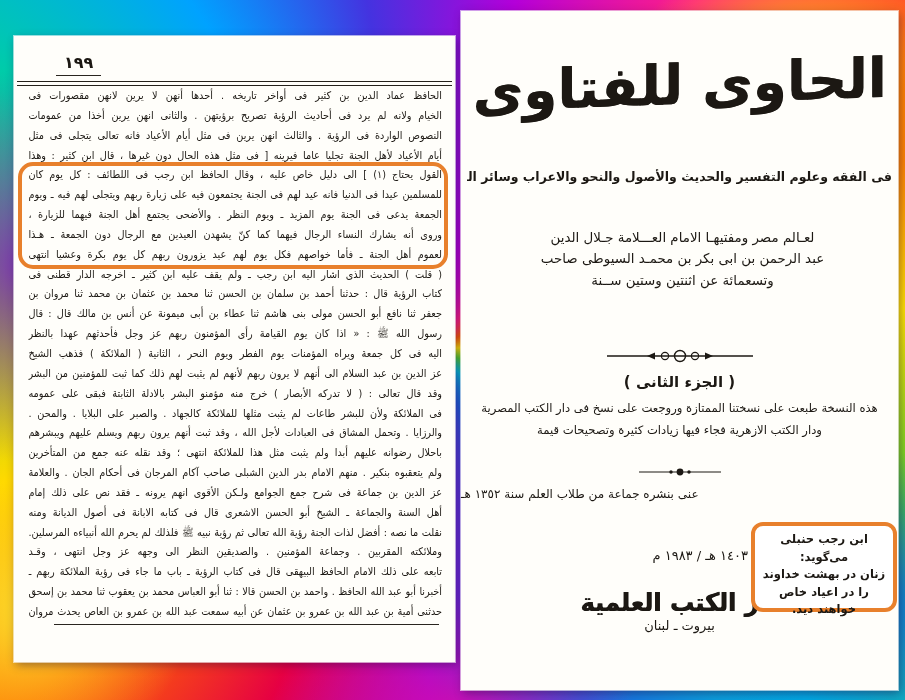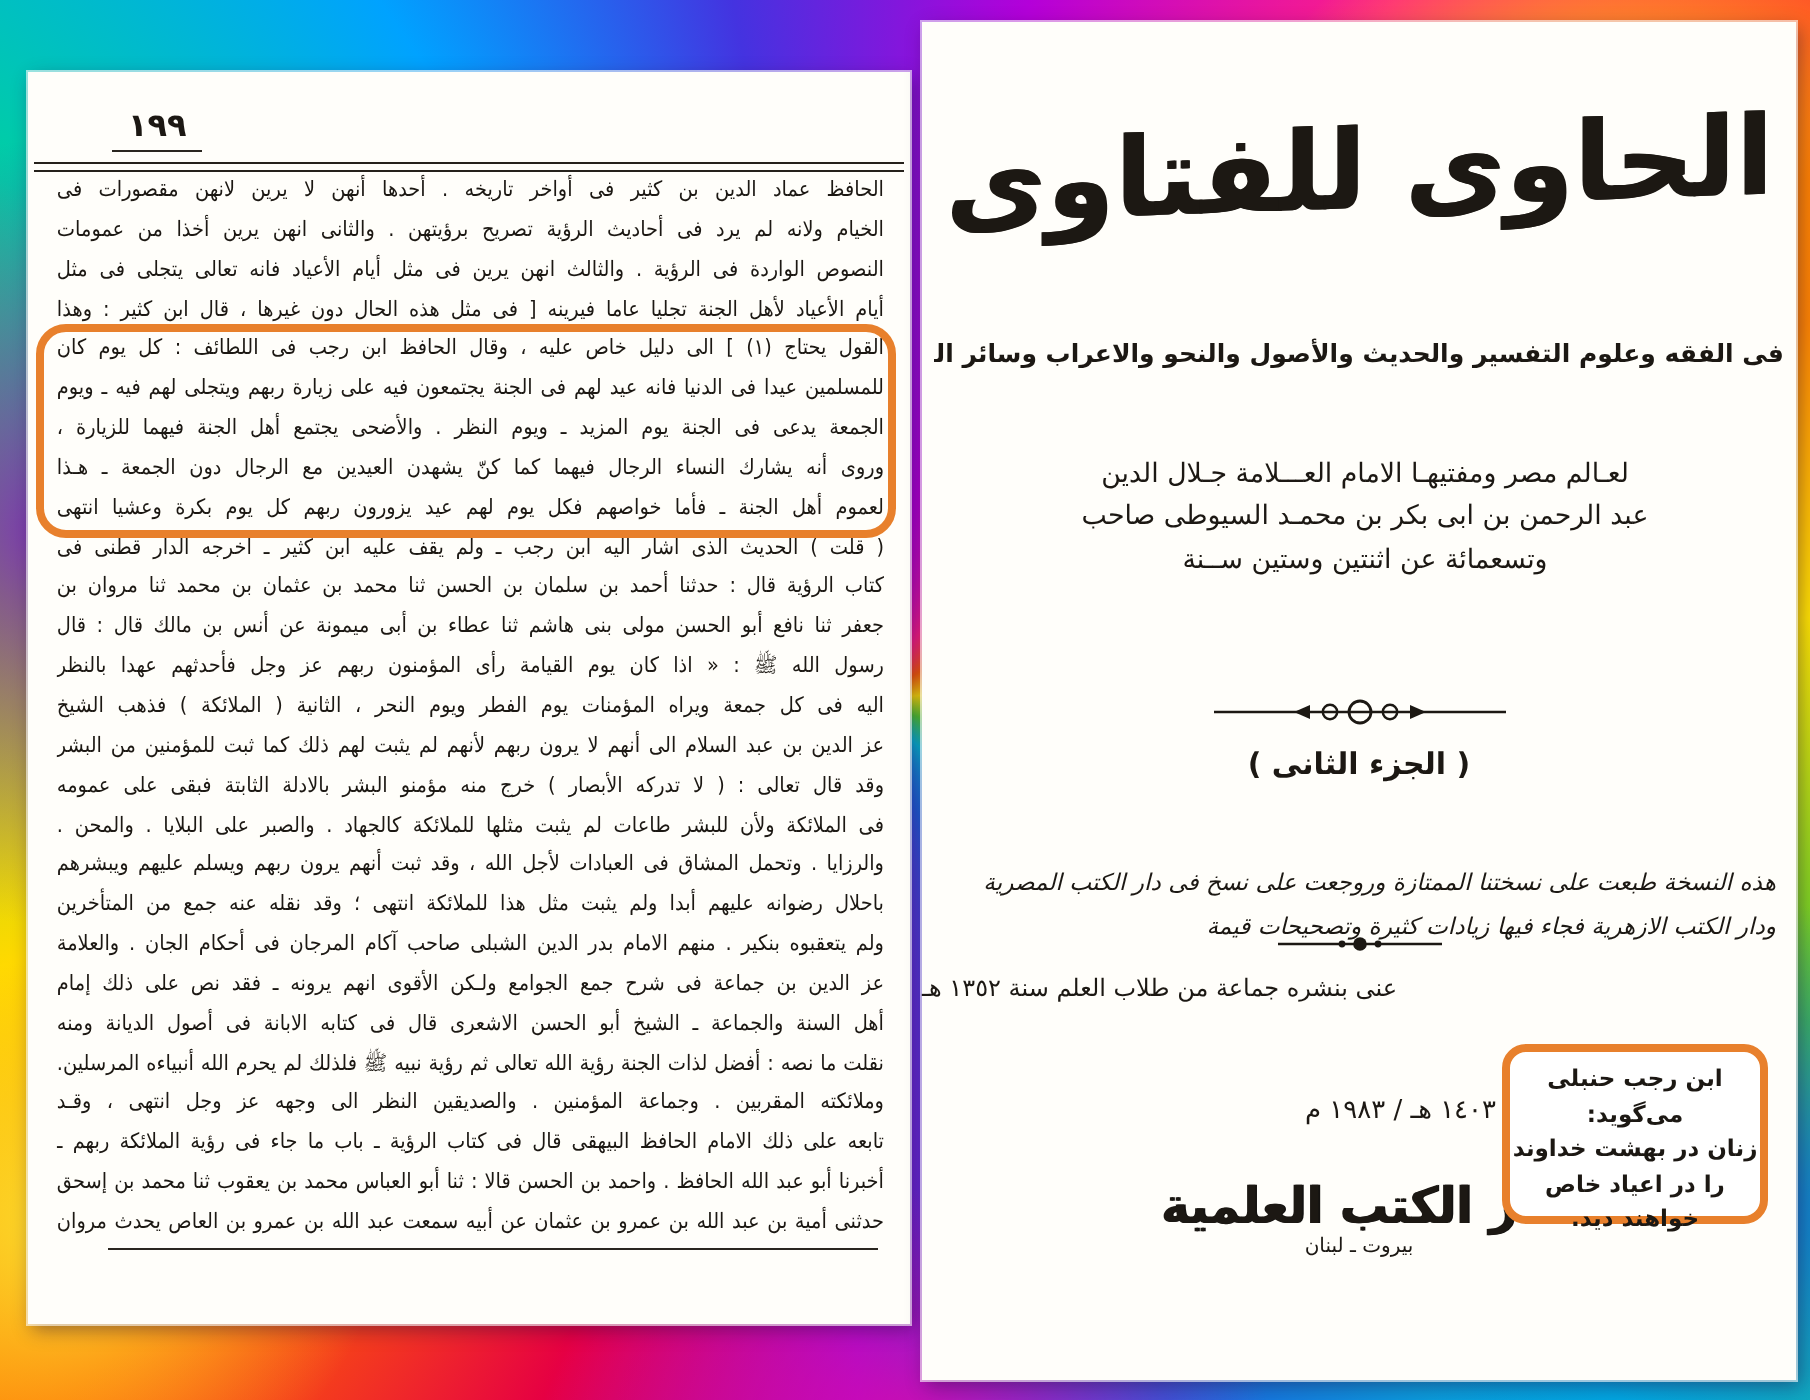--- a/index.html
+++ b/index.html
@@ -31,30 +31,30 @@
   .lp-footnote{position:absolute;top:594px;right:88px;width:250px;font-size:10px;text-align:center;white-space:nowrap;}
   
   .page-right{left:461px;top:11px;width:437px;height:679px;direction:rtl;}
   .rp-title{position:absolute;top:42px;left:0;right:0;text-align:center;font-size:55px;font-weight:bold;
             letter-spacing:-1px;transform:skewY(-2deg);text-shadow:.6px 0 #1c1813;}
   .rp-subtitle{position:absolute;top:158px;left:6px;right:6px;text-align:center;font-size:12.5px;font-weight:bold;
                white-space:nowrap;overflow:hidden;}
   .rp-author{position:absolute;top:216px;left:24px;right:18px;text-align:center;font-size:13.4px;line-height:21.3px;}
   .rp-ornament{position:absolute;top:336px;left:0;right:0;text-align:center;}
   .rp-part{position:absolute;top:362px;left:0;right:0;text-align:center;font-size:15px;font-weight:bold;}
-  .rp-note{position:absolute;top:420px;left:10px;right:10px;font-size:11.6px;line-height:21.5px;font-style:italic;}
+  .rp-note{position:absolute;top:387px;left:10px;right:10px;text-align:center;font-size:11.6px;line-height:21.5px;}
   .rp-divider2{position:absolute;top:452px;left:0;right:0;text-align:center;}
   .rp-publine{position:absolute;top:476px;left:0;right:0;text-align:left;font-size:12px;}
   .rp-date{position:absolute;top:537px;right:150px;font-size:13px;letter-spacing:1px;}
   .rp-publisher{position:absolute;top:578px;left:0;right:0;text-align:center;}
   .pub-name{font-size:24px;font-weight:bold;letter-spacing:-1.5px;transform:scaleY(1.05);display:inline-block;
             text-shadow:.8px 0 #141210;}
-  .pub-city{font-size:10px;margin-top:1px;letter-spacing:1px;text-align:center;}
+  .pub-city{font-size:13px;margin-top:1px;letter-spacing:1px;text-align:center;}
   
-  .annotation-box{position:absolute;top:511px;left:290px;width:133px;height:90px;box-sizing:border-box;
+  .annotation-box{position:absolute;top:511px;left:290px;width:146px;height:90px;box-sizing:border-box;
                   background:#fff;border:4px solid #E8802C;border-radius:12px;
                   text-align:center;font-weight:bold;font-size:11.5px;line-height:17.5px;padding-top:5px;direction:rtl;}
 </style>
 </head>
 <body>
 
 <div class="page page-left">
   <div class="lp-num">١٩٩</div>
   <div class="lp-rule"></div>
 

